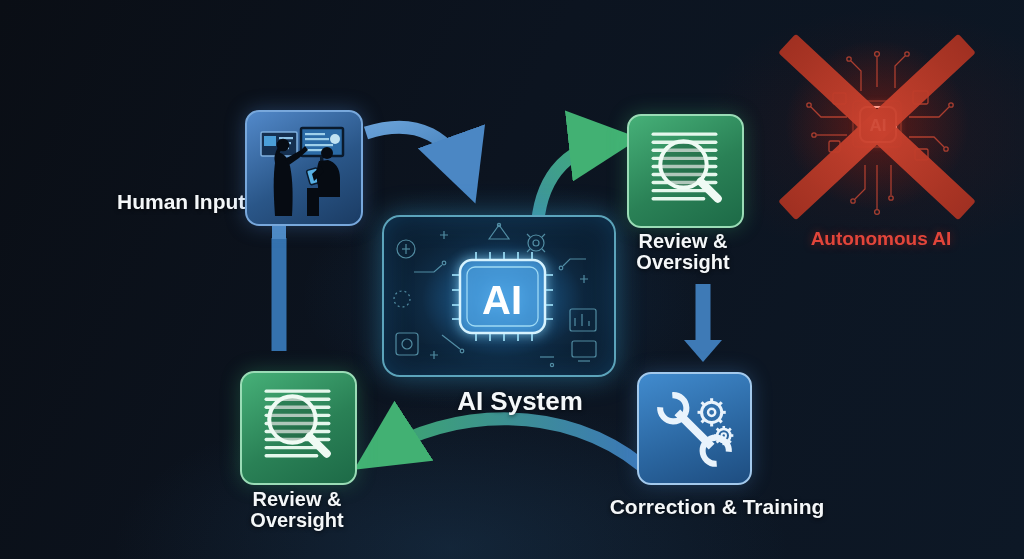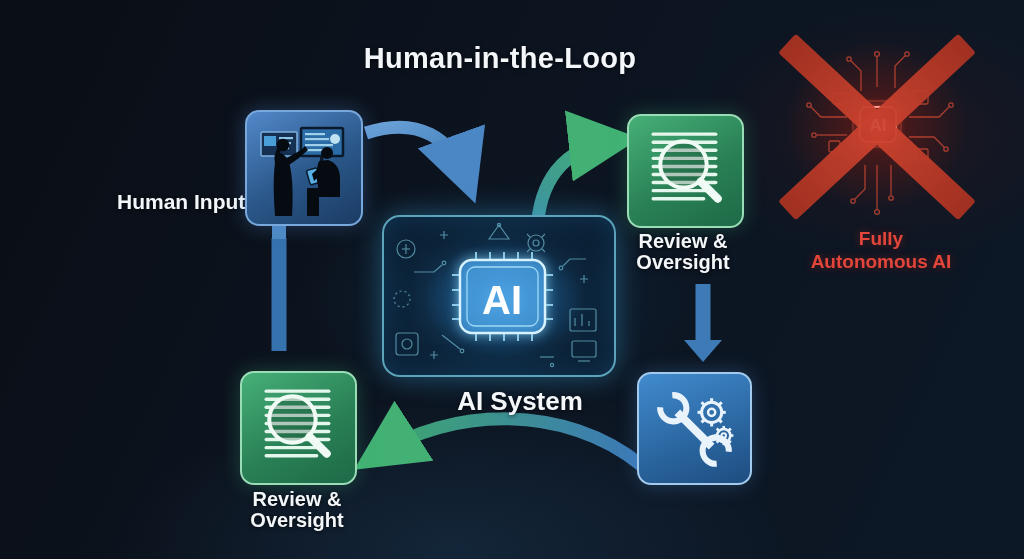--- a/index.html
+++ b/index.html
@@ -40,21 +40,20 @@
     border:2px solid rgba(120,210,235,.75);box-shadow:0 0 28px rgba(60,175,225,.4), inset 0 0 30px rgba(40,140,210,.25);}
   .node svg{position:absolute;inset:0;}
   #overlay{position:absolute;inset:0;pointer-events:none;}
   #x-group{position:absolute;left:765px;top:25px;width:240px;height:200px;}
 </style>
 </head>
 <body>
 
 <div id="canvas">
 
-  <div id="title" class="lbl center">Human-in-the-Loop</div>
 
   <svg id="overlay" width="1024" height="559">
     <defs>
       <linearGradient id="gBlueArrow" x1="0" y1="0" x2="1" y2="1">
         <stop offset="0" stop-color="#6aa2d8"></stop>
           <stop offset="1" stop-color="#3a76b2"></stop>
       </linearGradient>
       <linearGradient id="gGreenArrow" x1="0" y1="1" x2="1" y2="0">
         <stop offset="0" stop-color="#3e8fa0"></stop>
           <stop offset="1" stop-color="#41b273"></stop>
@@ -240,20 +239,21 @@
         </g>
 
         <g>
           <path d="M21 33 A13 13 0 1 0 33 21" stroke-width="6"></path>
           <line x1="38" y1="38" x2="72" y2="72" stroke-width="8"></line>
           <path d="M89 77 A13 13 0 1 0 77 89" stroke-width="6"></path>
         </g>
       </g>
     </svg>
   </div>
+  <div class="lbl center" id="correction-label">Correction &amp; Training</div>
 
   <div class="node green-box" id="review-bottom-box">
     <svg viewBox="0 0 112 110">
       <g stroke="#e4f7ec" stroke-width="3.4" stroke-linecap="round">
         <line x1="24" y1="18" x2="86" y2="18"></line>
           <line x1="24" y1="26" x2="86" y2="26"></line>
         <line x1="24" y1="34" x2="86" y2="34"></line>
           <line x1="24" y1="42" x2="86" y2="42"></line>
         <line x1="24" y1="50" x2="86" y2="50"></line>
           <line x1="24" y1="58" x2="86" y2="58"></line>
@@ -320,17 +320,16 @@
         <text x="113" y="106" font-size="17" font-weight="bold" fill="#ffffff" text-anchor="middle" font-family="Liberation Sans, sans-serif">AI</text>
       </g>
 
       <g opacity=".95">
         <rect x="-11" y="89" width="246" height="26" rx="3" fill="url(#xGrad)" transform="rotate(43 112 102)"></rect>
         <rect x="-11" y="89" width="246" height="26" rx="3" fill="url(#xGrad)" transform="rotate(-43 112 102)"></rect>
       </g>
     </svg>
   </div>
   <div class="lbl center red-label" id="autonomous-label">
-    <span style="display:block">Fully</span>
     <span style="display:block">Autonomous AI</span>
   </div>
 
 </div>
 
 </body></html>

